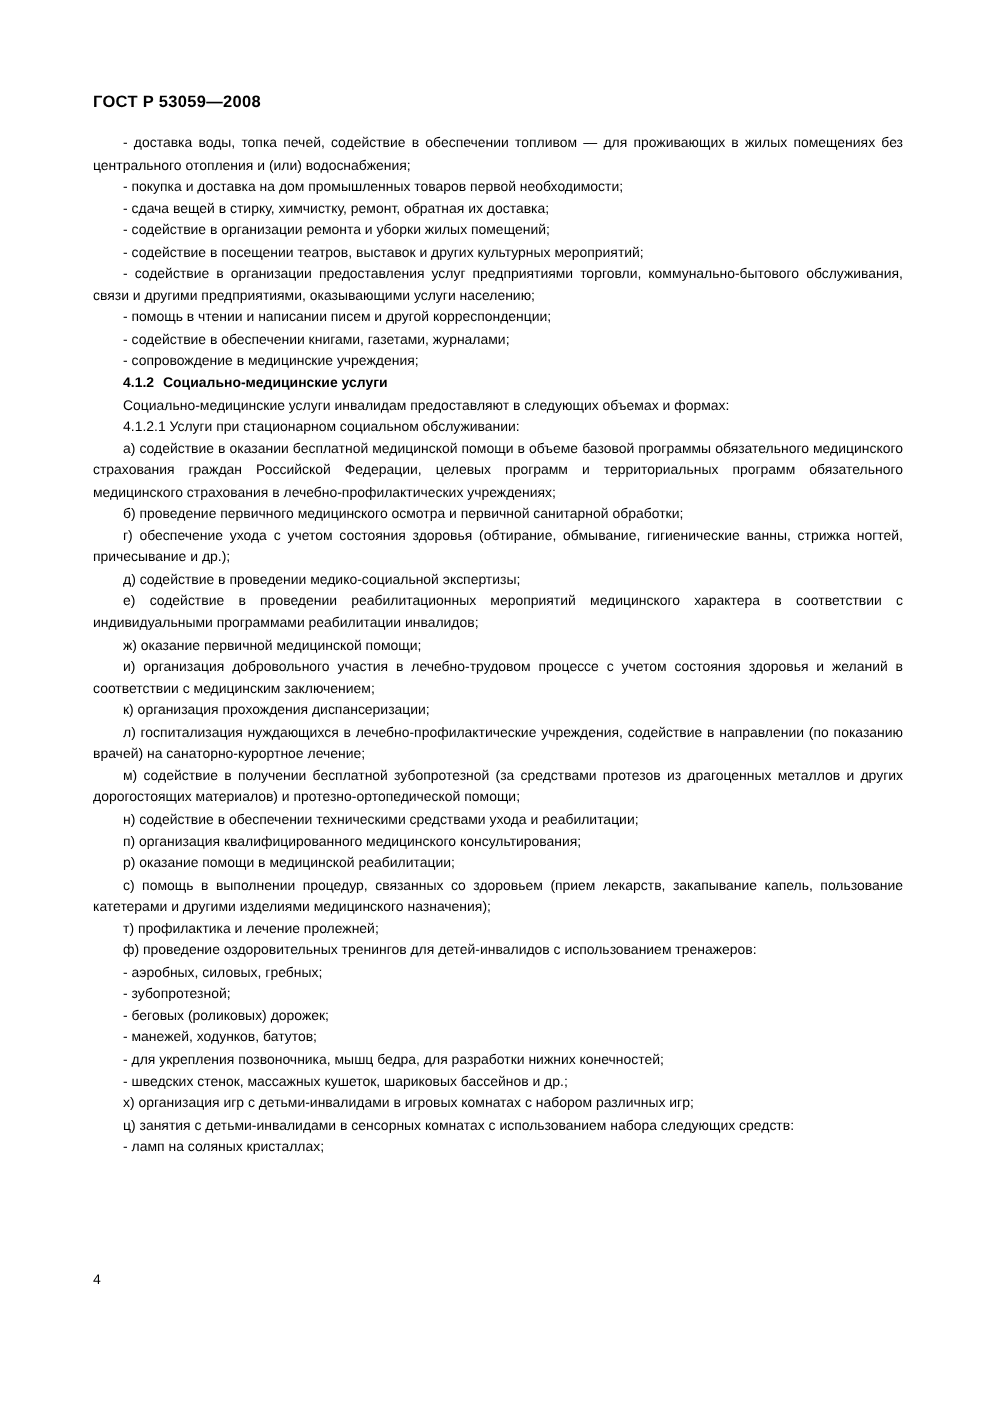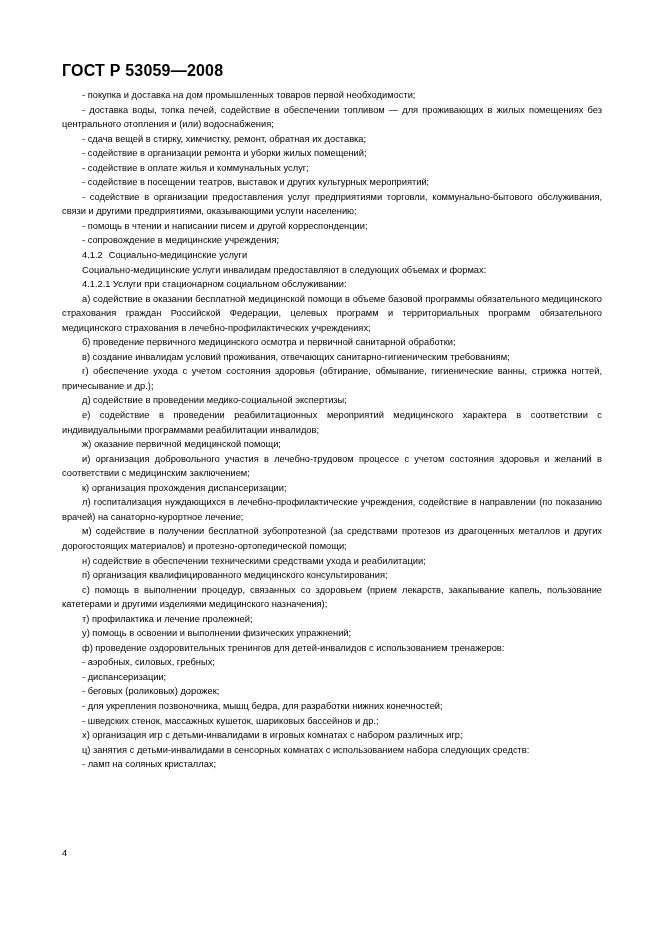--- a/index.html
+++ b/index.html
@@ -19,42 +19,42 @@
     position: absolute;
     left: 0;
     top: 0;
     width: 661px;
     height: 936px;
   }
   .header {
     position: absolute;
     left: 62px;
     top: 62px;
-    font-size: 16px;
+    font-size: 11px;
     font-weight: bold;
     letter-spacing: 0.2px;
   }
   .content {
     position: absolute;
     left: 62px;
     top: 88px;
     width: 540px;
   }
   .content p {
     margin: 0;
     font-size: 9.3px;
     line-height: 14.55px;
     text-align: justify;
     text-justify: inter-word;
   }
   .ind {
     text-indent: 20px;
   }
   .heading {
-    font-weight: normal;
+    font-weight: bold;
     text-indent: 20px;
     margin-top: 2px;
     margin-bottom: 1px;
   }
   .heading .num {
     margin-right: 6px;
   }
   .pageno {
     position: absolute;
     left: 62px;
@@ -63,54 +63,54 @@
   }
 </style>
 </head>
 <body>
 
 <div class="page">
 
   <div class="header">ГОСТ Р 53059—2008</div>
 
   <div class="content">
+    <p class="ind">- доставка воды, топка печей, содействие в обеспечении топливом — для проживающих в жилых помещениях без центрального отопления и (или) водоснабжения;</p>
     <p class="ind">- покупка и доставка на дом промышленных товаров первой необходимости;</p>
-    <p class="ind">- доставка воды, топка печей, содействие в обеспечении топливом — для проживающих в жилых помещениях без центрального отопления и (или) водоснабжения;</p>
     <p class="ind">- сдача вещей в стирку, химчистку, ремонт, обратная их доставка;</p>
     <p class="ind">- содействие в организации ремонта и уборки жилых помещений;</p>
-    <p class="ind">- содействие в оплате жилья и коммунальных услуг;</p>
     <p class="ind">- содействие в посещении театров, выставок и других культурных мероприятий;</p>
     <p class="ind">- содействие в организации предоставления услуг предприятиями торговли, коммунально-бытового обслуживания, связи и другими предприятиями, оказывающими услуги населению;</p>
     <p class="ind">- помощь в чтении и написании писем и другой корреспонденции;</p>
+    <p class="ind">- содействие в обеспечении книгами, газетами, журналами;</p>
     <p class="ind">- сопровождение в медицинские учреждения;</p>
 
     <p class="heading"><span class="num">4.1.2</span><span>Социально-медицинские услуги</span></p>
 
     <p class="ind">Социально-медицинские услуги инвалидам предоставляют в следующих объемах и формах:</p>
     <p class="ind">4.1.2.1 Услуги при стационарном социальном обслуживании:</p>
     <p class="ind">а)  содействие в оказании бесплатной медицинской помощи в объеме базовой программы обязательного медицинского страхования граждан Российской Федерации, целевых программ и территориальных программ обязательного медицинского страхования в лечебно-профилактических учреждениях;</p>
     <p class="ind">б)  проведение первичного медицинского осмотра и первичной санитарной обработки;</p>
-    <p class="ind">в)  создание инвалидам условий проживания, отвечающих санитарно-гигиеническим требованиям;</p>
     <p class="ind">г)  обеспечение ухода с учетом состояния здоровья (обтирание, обмывание, гигиенические ванны, стрижка ногтей, причесывание и др.);</p>
     <p class="ind">д)  содействие в проведении медико-социальной экспертизы;</p>
     <p class="ind">е)  содействие в проведении реабилитационных мероприятий медицинского характера в соответствии с индивидуальными программами реабилитации инвалидов;</p>
     <p class="ind">ж)  оказание первичной медицинской помощи;</p>
     <p class="ind">и)  организация добровольного участия в лечебно-трудовом процессе с учетом состояния здоровья и желаний в соответствии с медицинским заключением;</p>
     <p class="ind">к)  организация прохождения диспансеризации;</p>
     <p class="ind">л)   госпитализация  нуждающихся  в  лечебно-профилактические  учреждения,  содействие  в  направлении (по показанию врачей) на санаторно-курортное лечение;</p>
     <p class="ind">м)  содействие в получении бесплатной зубопротезной (за средствами протезов из драгоценных металлов и других дорогостоящих материалов) и протезно-ортопедической помощи;</p>
     <p class="ind">н)  содействие в обеспечении техническими средствами ухода и реабилитации;</p>
     <p class="ind">п)  организация квалифицированного медицинского консультирования;</p>
+    <p class="ind">р)  оказание помощи в медицинской реабилитации;</p>
     <p class="ind">с)  помощь в выполнении процедур, связанных со здоровьем (прием лекарств, закапывание капель, пользование катетерами и другими изделиями медицинского назначения);</p>
     <p class="ind">т)  профилактика и лечение пролежней;</p>
-    <p class="ind">у)  помощь в освоении и выполнении физических упражнений;</p>
     <p class="ind">ф)  проведение оздоровительных тренингов для детей-инвалидов с использованием тренажеров:</p>
     <p class="ind">- аэробных, силовых, гребных;</p>
-    <p class="ind">- диспансеризации;</p>
+    <p class="ind">- зубопротезной;</p>
     <p class="ind">- беговых (роликовых) дорожек;</p>
+    <p class="ind">- манежей, ходунков, батутов;</p>
     <p class="ind">- для укрепления позвоночника, мышц бедра, для разработки нижних конечностей;</p>
     <p class="ind">- шведских стенок, массажных кушеток, шариковых бассейнов и др.;</p>
     <p class="ind">х)  организация игр с детьми-инвалидами в игровых комнатах с набором различных игр;</p>
     <p class="ind">ц)   занятия  с  детьми-инвалидами  в  сенсорных  комнатах  с  использованием  набора  следующих средств:</p>
     <p class="ind">- ламп на соляных кристаллах;</p>
   </div>
 
   <div class="pageno">4</div>
 
 </div>

